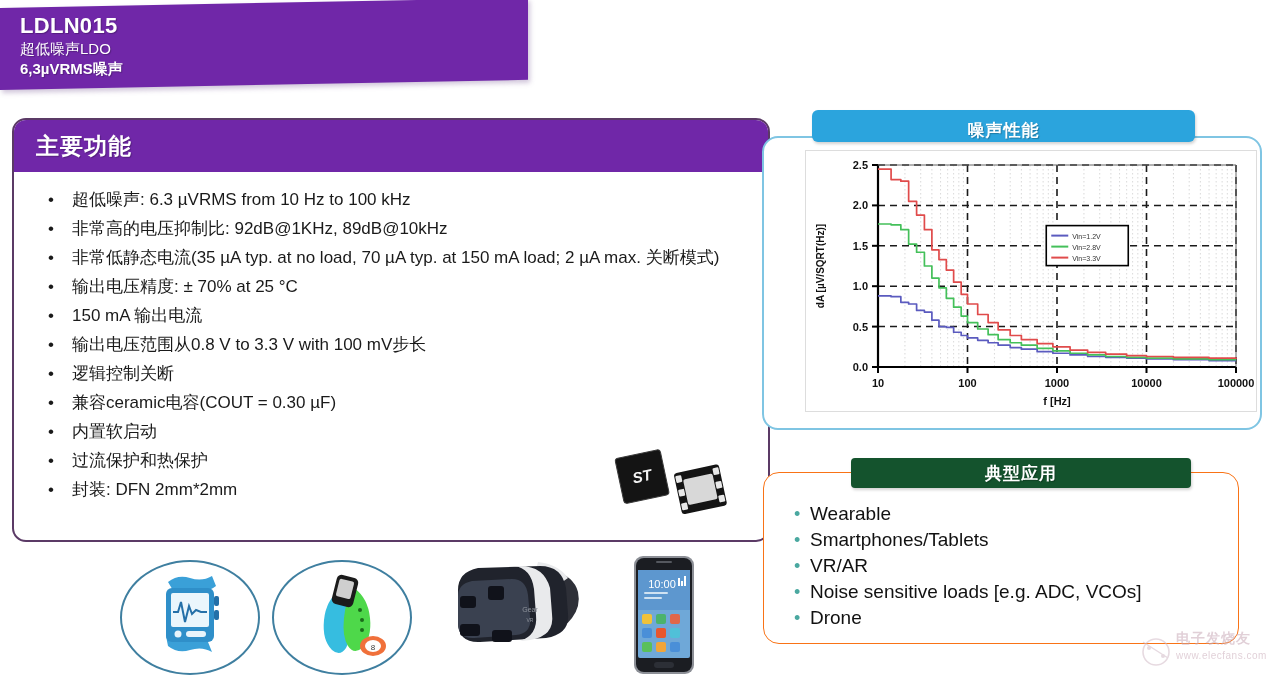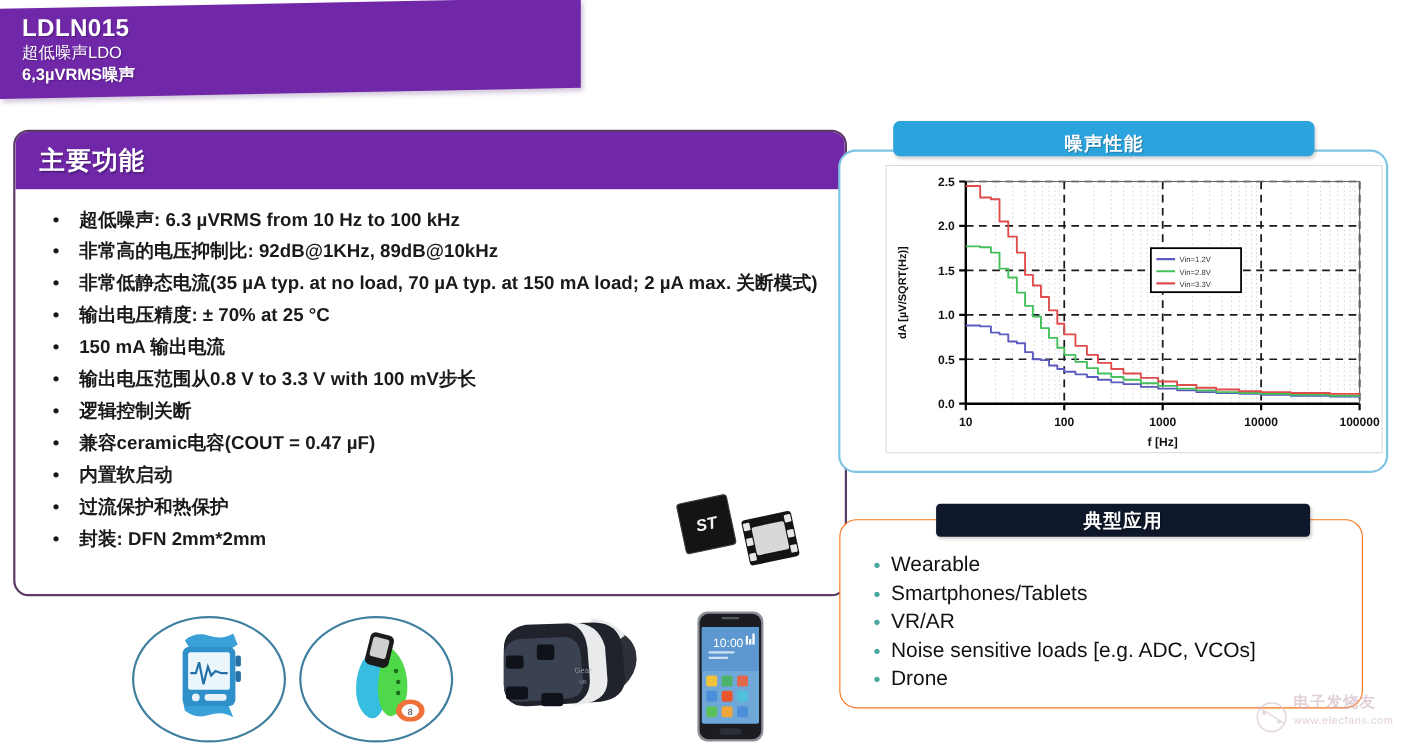--- a/index.html
+++ b/index.html
@@ -74,21 +74,20 @@
     height: calc(100% - 52px);
   }
   ul.feat-list { list-style: none; margin: 0; padding: 0; }
   ul.feat-list li {
     position: relative;
     padding-left: 44px;
     font-size: 17px;
     line-height: 28px;
     color: #1a1a1a;
     margin-bottom: 1px;
-    font-weight: bold;
   }
   ul.feat-list li::before {
     content: "•";
     position: absolute; left: 20px; top: 0;
     font-size: 17px; color: #1a1a1a;
   }
 
   
   .chips {
     position: absolute;
@@ -132,21 +131,21 @@
     left: 763px; top: 472px;
     width: 476px; height: 172px;
     border: 1px solid #f97316;
     border-radius: 16px;
     background: #ffffff;
   }
   .apps-header {
     position: absolute;
     left: 851px; top: 458px;
     width: 340px; height: 30px;
-    background: #0f172a;
+    background: #14532d;
     border-radius: 4px;
     display: flex; align-items: center; justify-content: center;
     box-shadow: 1px 2px 3px rgba(0,0,0,0.18);
   }
   .apps-header-text {
     color: #ffffff; font-size: 17px; font-weight: bold; letter-spacing: 1px;
     text-shadow: 1px 1px 1px rgba(0,0,0,0.25);
   }
   ul.apps-list { list-style: none; margin: 0; padding: 28px 0 0 30px; }
   ul.apps-list li {
@@ -210,21 +209,21 @@
     </div>
     <div class="features-body">
       <ul class="feat-list">
         <li>超低噪声: 6.3 µVRMS from 10 Hz to 100 kHz</li>
         <li>非常高的电压抑制比: 92dB@1KHz, 89dB@10kHz</li>
         <li>非常低静态电流(35 µA typ. at no load, 70 µA typ. at 150 mA load; 2 µA max. 关断模式)</li>
         <li>输出电压精度: ± 70% at 25 °C</li>
         <li>150 mA 输出电流</li>
         <li>输出电压范围从0.8 V to 3.3 V with 100 mV步长</li>
         <li>逻辑控制关断</li>
-        <li>兼容ceramic电容(COUT = 0.47 µF)</li>
+        <li>兼容ceramic电容(COUT = 0.30 µF)</li>
         <li>内置软启动</li>
         <li>过流保护和热保护</li>
         <li>封装: DFN 2mm*2mm</li>
       </ul>
 
       <svg class="chips" viewBox="0 0 130 86">
         <g transform="rotate(-12 40 40)">
           <rect x="10" y="12" width="46" height="46" rx="3" fill="#141414"></rect>
           <rect x="10" y="12" width="46" height="46" rx="3" fill="none" stroke="#3a3a3a" stroke-width="1"></rect>
           <g transform="translate(33,35)">

